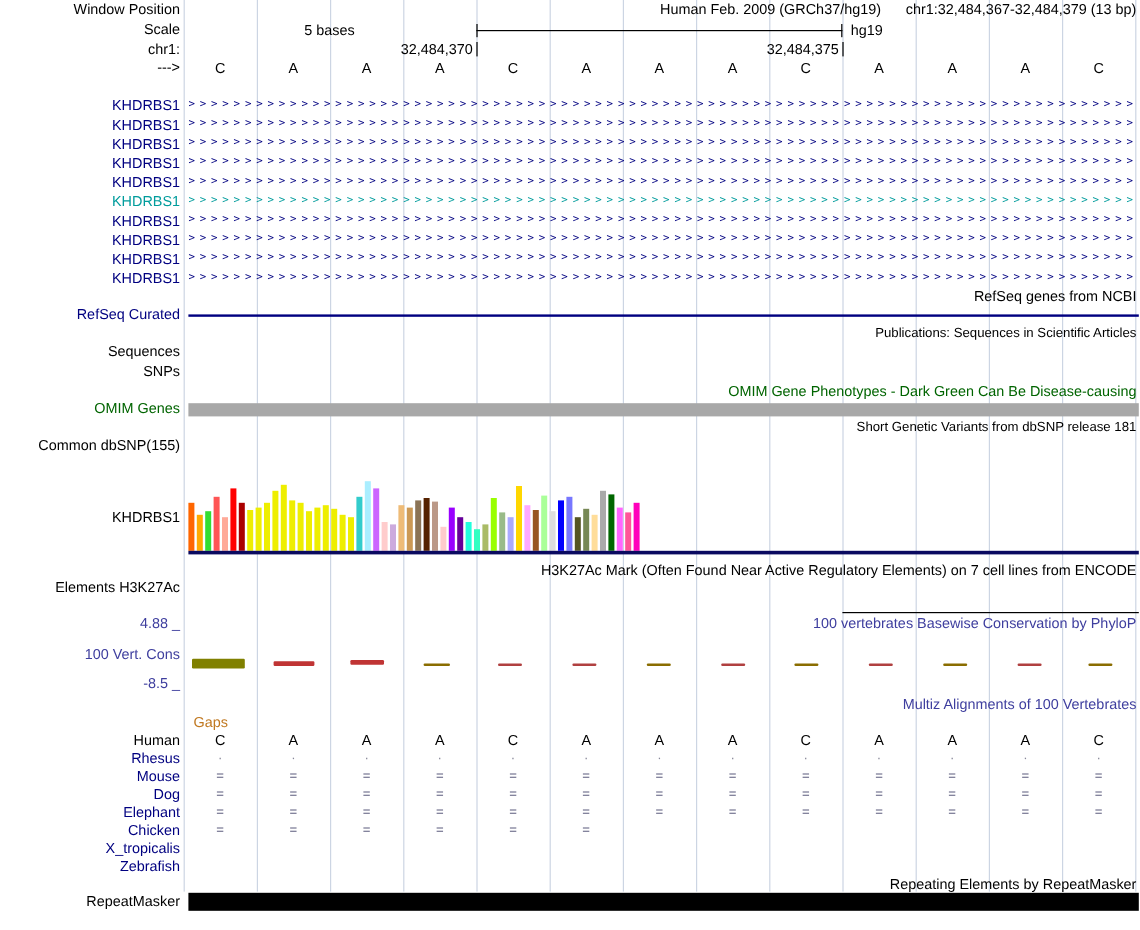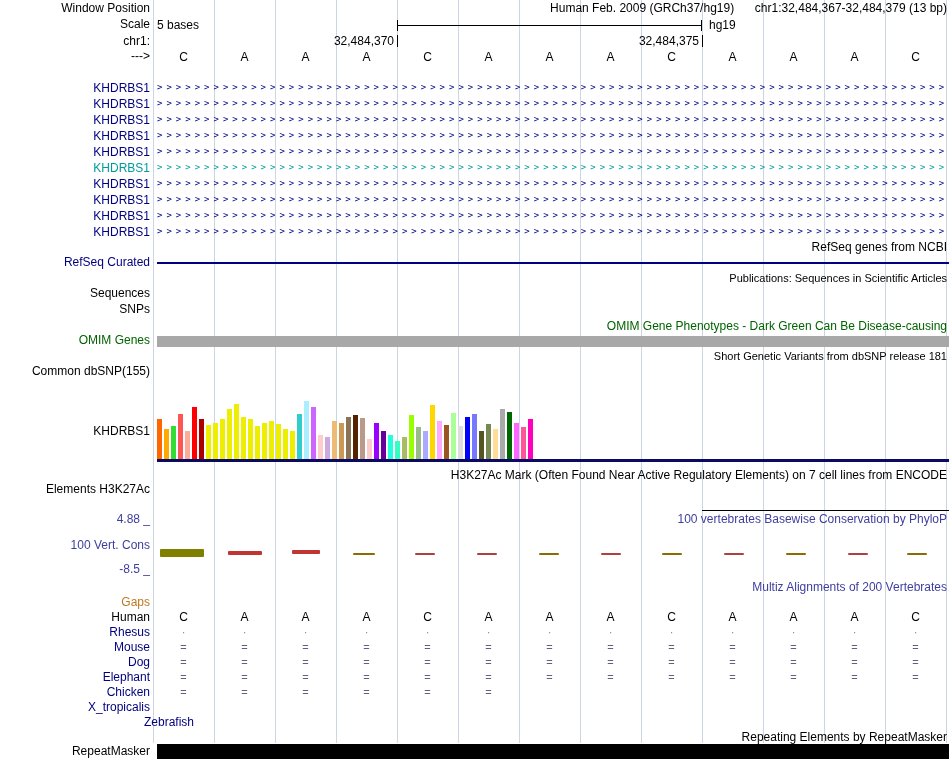--- a/index.html
+++ b/index.html
@@ -65,21 +65,21 @@
     </div>
 
   <div class="side-label" style="top:2px">Window Position</div>
   <div class="center-title" style="top:2px">
     <span>Human Feb. 2009 (GRCh37/hg19)</span>
     <span style="display:inline-block;width:14px"></span>
     <span>chr1:32,484,367-32,484,379 (13 bp)</span>
   </div>
 
   <div class="side-label" style="top:18px">Scale</div>
-  <div style="position:absolute;left:157px;top:18px;width:235px;text-align:left">5 bases</div>
+  <div style="position:absolute;left:157px;top:18px;width:235px;text-align:center">5 bases</div>
   <div id="scale-bar">
     <div class="tick l"></div>
     <div class="hline"></div>
     <div class="tick r"></div>
   </div>
   <div style="position:absolute;left:709px;top:18px">hg19</div>
 
   <div class="side-label" style="top:35px">chr1:</div>
   <div class="pos-num" style="left:250px">32,484,370</div>
   <div class="chr-tick" style="left:397px"></div>
@@ -195,21 +195,21 @@
       <div class="phy-mark" style="left: 382px; top: 33px; width: 20px; height: 2px; background: rgb(138, 109, 0);"></div>
       <div class="phy-mark" style="left: 444px; top: 33px; width: 20px; height: 2px; background: rgb(176, 64, 64);"></div>
       <div class="phy-mark" style="left: 505px; top: 33px; width: 20px; height: 2px; background: rgb(138, 109, 0);"></div>
       <div class="phy-mark" style="left: 567px; top: 33px; width: 20px; height: 2px; background: rgb(176, 64, 64);"></div>
       <div class="phy-mark" style="left: 629px; top: 33px; width: 20px; height: 2px; background: rgb(138, 109, 0);"></div>
       <div class="phy-mark" style="left: 691px; top: 33px; width: 20px; height: 2px; background: rgb(176, 64, 64);"></div>
       <div class="phy-mark" style="left: 750px; top: 33px; width: 20px; height: 2px; background: rgb(138, 109, 0);"></div>
     </div>
   <div class="side-label blue" style="top:563px">-8.5 _</div>
 
-  <div class="center-title blue" style="top:581px">Multiz Alignments of 200 Vertebrates</div>
+  <div class="center-title blue" style="top:581px">Multiz Alignments of 100 Vertebrates</div>
 
   <div class="center-title" style="top:731px">Repeating Elements by RepeatMasker</div>
   <div class="side-label" style="top:745px">RepeatMasker</div>
   <div class="hbar" style="top:744px;left:157px;width:792px;height:15px;background:#000"></div>
 
 <div class="side-label" style="top: 82px; color: rgb(0, 0, 128);">KHDRBS1</div>
     <div class="gene-row" style="top: 80px; color: rgb(0, 0, 128);">&gt;&gt;&gt;&gt;&gt;&gt;&gt;&gt;&gt;&gt;&gt;&gt;&gt;&gt;&gt;&gt;&gt;&gt;&gt;&gt;&gt;&gt;&gt;&gt;&gt;&gt;&gt;&gt;&gt;&gt;&gt;&gt;&gt;&gt;&gt;&gt;&gt;&gt;&gt;&gt;&gt;&gt;&gt;&gt;&gt;&gt;&gt;&gt;&gt;&gt;&gt;&gt;&gt;&gt;&gt;&gt;&gt;&gt;&gt;&gt;&gt;&gt;&gt;&gt;&gt;&gt;&gt;&gt;&gt;&gt;&gt;&gt;&gt;&gt;&gt;&gt;&gt;&gt;&gt;&gt;&gt;&gt;&gt;&gt;&gt;&gt;&gt;&gt;&gt;&gt;&gt;&gt;&gt;&gt;&gt;&gt;&gt;&gt;&gt;&gt;&gt;&gt;&gt;&gt;&gt;&gt;&gt;&gt;&gt;&gt;&gt;&gt;&gt;&gt;&gt;&gt;&gt;&gt;&gt;&gt;&gt;&gt;&gt;&gt;&gt;&gt;&gt;&gt;&gt;&gt;&gt;&gt;&gt;&gt;&gt;&gt;&gt;&gt;&gt;&gt;&gt;&gt;&gt;&gt;&gt;&gt;&gt;&gt;&gt;&gt;</div>
     <div class="side-label" style="top: 98px; color: rgb(0, 0, 128);">KHDRBS1</div>
     <div class="gene-row" style="top: 96px; color: rgb(0, 0, 128);">&gt;&gt;&gt;&gt;&gt;&gt;&gt;&gt;&gt;&gt;&gt;&gt;&gt;&gt;&gt;&gt;&gt;&gt;&gt;&gt;&gt;&gt;&gt;&gt;&gt;&gt;&gt;&gt;&gt;&gt;&gt;&gt;&gt;&gt;&gt;&gt;&gt;&gt;&gt;&gt;&gt;&gt;&gt;&gt;&gt;&gt;&gt;&gt;&gt;&gt;&gt;&gt;&gt;&gt;&gt;&gt;&gt;&gt;&gt;&gt;&gt;&gt;&gt;&gt;&gt;&gt;&gt;&gt;&gt;&gt;&gt;&gt;&gt;&gt;&gt;&gt;&gt;&gt;&gt;&gt;&gt;&gt;&gt;&gt;&gt;&gt;&gt;&gt;&gt;&gt;&gt;&gt;&gt;&gt;&gt;&gt;&gt;&gt;&gt;&gt;&gt;&gt;&gt;&gt;&gt;&gt;&gt;&gt;&gt;&gt;&gt;&gt;&gt;&gt;&gt;&gt;&gt;&gt;&gt;&gt;&gt;&gt;&gt;&gt;&gt;&gt;&gt;&gt;&gt;&gt;&gt;&gt;&gt;&gt;&gt;&gt;&gt;&gt;&gt;&gt;&gt;&gt;&gt;&gt;&gt;&gt;&gt;&gt;&gt;&gt;</div>
     <div class="side-label" style="top: 114px; color: rgb(0, 0, 128);">KHDRBS1</div>
@@ -221,21 +221,21 @@
     <div class="side-label" style="top: 162px; color: rgb(0, 156, 156);">KHDRBS1</div>
     <div class="gene-row" style="top: 160px; color: rgb(0, 156, 156);">&gt;&gt;&gt;&gt;&gt;&gt;&gt;&gt;&gt;&gt;&gt;&gt;&gt;&gt;&gt;&gt;&gt;&gt;&gt;&gt;&gt;&gt;&gt;&gt;&gt;&gt;&gt;&gt;&gt;&gt;&gt;&gt;&gt;&gt;&gt;&gt;&gt;&gt;&gt;&gt;&gt;&gt;&gt;&gt;&gt;&gt;&gt;&gt;&gt;&gt;&gt;&gt;&gt;&gt;&gt;&gt;&gt;&gt;&gt;&gt;&gt;&gt;&gt;&gt;&gt;&gt;&gt;&gt;&gt;&gt;&gt;&gt;&gt;&gt;&gt;&gt;&gt;&gt;&gt;&gt;&gt;&gt;&gt;&gt;&gt;&gt;&gt;&gt;&gt;&gt;&gt;&gt;&gt;&gt;&gt;&gt;&gt;&gt;&gt;&gt;&gt;&gt;&gt;&gt;&gt;&gt;&gt;&gt;&gt;&gt;&gt;&gt;&gt;&gt;&gt;&gt;&gt;&gt;&gt;&gt;&gt;&gt;&gt;&gt;&gt;&gt;&gt;&gt;&gt;&gt;&gt;&gt;&gt;&gt;&gt;&gt;&gt;&gt;&gt;&gt;&gt;&gt;&gt;&gt;&gt;&gt;&gt;&gt;&gt;&gt;</div>
     <div class="side-label" style="top: 178px; color: rgb(0, 0, 128);">KHDRBS1</div>
     <div class="gene-row" style="top: 176px; color: rgb(0, 0, 128);">&gt;&gt;&gt;&gt;&gt;&gt;&gt;&gt;&gt;&gt;&gt;&gt;&gt;&gt;&gt;&gt;&gt;&gt;&gt;&gt;&gt;&gt;&gt;&gt;&gt;&gt;&gt;&gt;&gt;&gt;&gt;&gt;&gt;&gt;&gt;&gt;&gt;&gt;&gt;&gt;&gt;&gt;&gt;&gt;&gt;&gt;&gt;&gt;&gt;&gt;&gt;&gt;&gt;&gt;&gt;&gt;&gt;&gt;&gt;&gt;&gt;&gt;&gt;&gt;&gt;&gt;&gt;&gt;&gt;&gt;&gt;&gt;&gt;&gt;&gt;&gt;&gt;&gt;&gt;&gt;&gt;&gt;&gt;&gt;&gt;&gt;&gt;&gt;&gt;&gt;&gt;&gt;&gt;&gt;&gt;&gt;&gt;&gt;&gt;&gt;&gt;&gt;&gt;&gt;&gt;&gt;&gt;&gt;&gt;&gt;&gt;&gt;&gt;&gt;&gt;&gt;&gt;&gt;&gt;&gt;&gt;&gt;&gt;&gt;&gt;&gt;&gt;&gt;&gt;&gt;&gt;&gt;&gt;&gt;&gt;&gt;&gt;&gt;&gt;&gt;&gt;&gt;&gt;&gt;&gt;&gt;&gt;&gt;&gt;&gt;</div>
     <div class="side-label" style="top: 194px; color: rgb(0, 0, 128);">KHDRBS1</div>
     <div class="gene-row" style="top: 192px; color: rgb(0, 0, 128);">&gt;&gt;&gt;&gt;&gt;&gt;&gt;&gt;&gt;&gt;&gt;&gt;&gt;&gt;&gt;&gt;&gt;&gt;&gt;&gt;&gt;&gt;&gt;&gt;&gt;&gt;&gt;&gt;&gt;&gt;&gt;&gt;&gt;&gt;&gt;&gt;&gt;&gt;&gt;&gt;&gt;&gt;&gt;&gt;&gt;&gt;&gt;&gt;&gt;&gt;&gt;&gt;&gt;&gt;&gt;&gt;&gt;&gt;&gt;&gt;&gt;&gt;&gt;&gt;&gt;&gt;&gt;&gt;&gt;&gt;&gt;&gt;&gt;&gt;&gt;&gt;&gt;&gt;&gt;&gt;&gt;&gt;&gt;&gt;&gt;&gt;&gt;&gt;&gt;&gt;&gt;&gt;&gt;&gt;&gt;&gt;&gt;&gt;&gt;&gt;&gt;&gt;&gt;&gt;&gt;&gt;&gt;&gt;&gt;&gt;&gt;&gt;&gt;&gt;&gt;&gt;&gt;&gt;&gt;&gt;&gt;&gt;&gt;&gt;&gt;&gt;&gt;&gt;&gt;&gt;&gt;&gt;&gt;&gt;&gt;&gt;&gt;&gt;&gt;&gt;&gt;&gt;&gt;&gt;&gt;&gt;&gt;&gt;&gt;&gt;</div>
     <div class="side-label" style="top: 210px; color: rgb(0, 0, 128);">KHDRBS1</div>
     <div class="gene-row" style="top: 208px; color: rgb(0, 0, 128);">&gt;&gt;&gt;&gt;&gt;&gt;&gt;&gt;&gt;&gt;&gt;&gt;&gt;&gt;&gt;&gt;&gt;&gt;&gt;&gt;&gt;&gt;&gt;&gt;&gt;&gt;&gt;&gt;&gt;&gt;&gt;&gt;&gt;&gt;&gt;&gt;&gt;&gt;&gt;&gt;&gt;&gt;&gt;&gt;&gt;&gt;&gt;&gt;&gt;&gt;&gt;&gt;&gt;&gt;&gt;&gt;&gt;&gt;&gt;&gt;&gt;&gt;&gt;&gt;&gt;&gt;&gt;&gt;&gt;&gt;&gt;&gt;&gt;&gt;&gt;&gt;&gt;&gt;&gt;&gt;&gt;&gt;&gt;&gt;&gt;&gt;&gt;&gt;&gt;&gt;&gt;&gt;&gt;&gt;&gt;&gt;&gt;&gt;&gt;&gt;&gt;&gt;&gt;&gt;&gt;&gt;&gt;&gt;&gt;&gt;&gt;&gt;&gt;&gt;&gt;&gt;&gt;&gt;&gt;&gt;&gt;&gt;&gt;&gt;&gt;&gt;&gt;&gt;&gt;&gt;&gt;&gt;&gt;&gt;&gt;&gt;&gt;&gt;&gt;&gt;&gt;&gt;&gt;&gt;&gt;&gt;&gt;&gt;&gt;&gt;</div>
     <div class="side-label" style="top: 226px; color: rgb(0, 0, 128);">KHDRBS1</div>
     <div class="gene-row" style="top: 224px; color: rgb(0, 0, 128);">&gt;&gt;&gt;&gt;&gt;&gt;&gt;&gt;&gt;&gt;&gt;&gt;&gt;&gt;&gt;&gt;&gt;&gt;&gt;&gt;&gt;&gt;&gt;&gt;&gt;&gt;&gt;&gt;&gt;&gt;&gt;&gt;&gt;&gt;&gt;&gt;&gt;&gt;&gt;&gt;&gt;&gt;&gt;&gt;&gt;&gt;&gt;&gt;&gt;&gt;&gt;&gt;&gt;&gt;&gt;&gt;&gt;&gt;&gt;&gt;&gt;&gt;&gt;&gt;&gt;&gt;&gt;&gt;&gt;&gt;&gt;&gt;&gt;&gt;&gt;&gt;&gt;&gt;&gt;&gt;&gt;&gt;&gt;&gt;&gt;&gt;&gt;&gt;&gt;&gt;&gt;&gt;&gt;&gt;&gt;&gt;&gt;&gt;&gt;&gt;&gt;&gt;&gt;&gt;&gt;&gt;&gt;&gt;&gt;&gt;&gt;&gt;&gt;&gt;&gt;&gt;&gt;&gt;&gt;&gt;&gt;&gt;&gt;&gt;&gt;&gt;&gt;&gt;&gt;&gt;&gt;&gt;&gt;&gt;&gt;&gt;&gt;&gt;&gt;&gt;&gt;&gt;&gt;&gt;&gt;&gt;&gt;&gt;&gt;&gt;</div>
-    <div class="side-label" style="top: 596px; color: rgb(192, 120, 32);">Gaps</div>
+    <div class="side-label" style="top: 596px; color: rgb(192, 120, 32); padding-left: 40px;">Gaps</div>
     <div class="align-row" style="top: 595px;"></div>
     <div class="side-label" style="top: 611px; color: rgb(0, 0, 0);">Human</div>
     <div class="align-row" style="top: 610px;">
       <div class="col-cell" style="color: rgb(0, 0, 0); font-size: 12px;">C</div>
       <div class="col-cell" style="color: rgb(0, 0, 0); font-size: 12px;">A</div>
       <div class="col-cell" style="color: rgb(0, 0, 0); font-size: 12px;">A</div>
       <div class="col-cell" style="color: rgb(0, 0, 0); font-size: 12px;">A</div>
       <div class="col-cell" style="color: rgb(0, 0, 0); font-size: 12px;">C</div>
       <div class="col-cell" style="color: rgb(0, 0, 0); font-size: 12px;">A</div>
       <div class="col-cell" style="color: rgb(0, 0, 0); font-size: 12px;">A</div>
@@ -321,15 +321,15 @@
       <div class="col-cell" style="color: rgb(96, 96, 128); font-size: 11px;"></div>
       <div class="col-cell" style="color: rgb(96, 96, 128); font-size: 11px;"></div>
       <div class="col-cell" style="color: rgb(96, 96, 128); font-size: 11px;"></div>
       <div class="col-cell" style="color: rgb(96, 96, 128); font-size: 11px;"></div>
       <div class="col-cell" style="color: rgb(96, 96, 128); font-size: 11px;"></div>
       <div class="col-cell" style="color: rgb(96, 96, 128); font-size: 11px;"></div>
       <div class="col-cell" style="color: rgb(96, 96, 128); font-size: 11px;"></div>
     </div>
     <div class="side-label" style="top: 701px; color: rgb(0, 0, 128);">X_tropicalis</div>
     <div class="align-row" style="top: 700px;"></div>
-    <div class="side-label" style="top: 716px; color: rgb(0, 0, 128); padding-left: 44px;">Zebrafish</div>
+    <div class="side-label" style="top: 716px; color: rgb(0, 0, 128);">Zebrafish</div>
     <div class="align-row" style="top: 715px;"></div>
   </div>
 
 </body></html>

